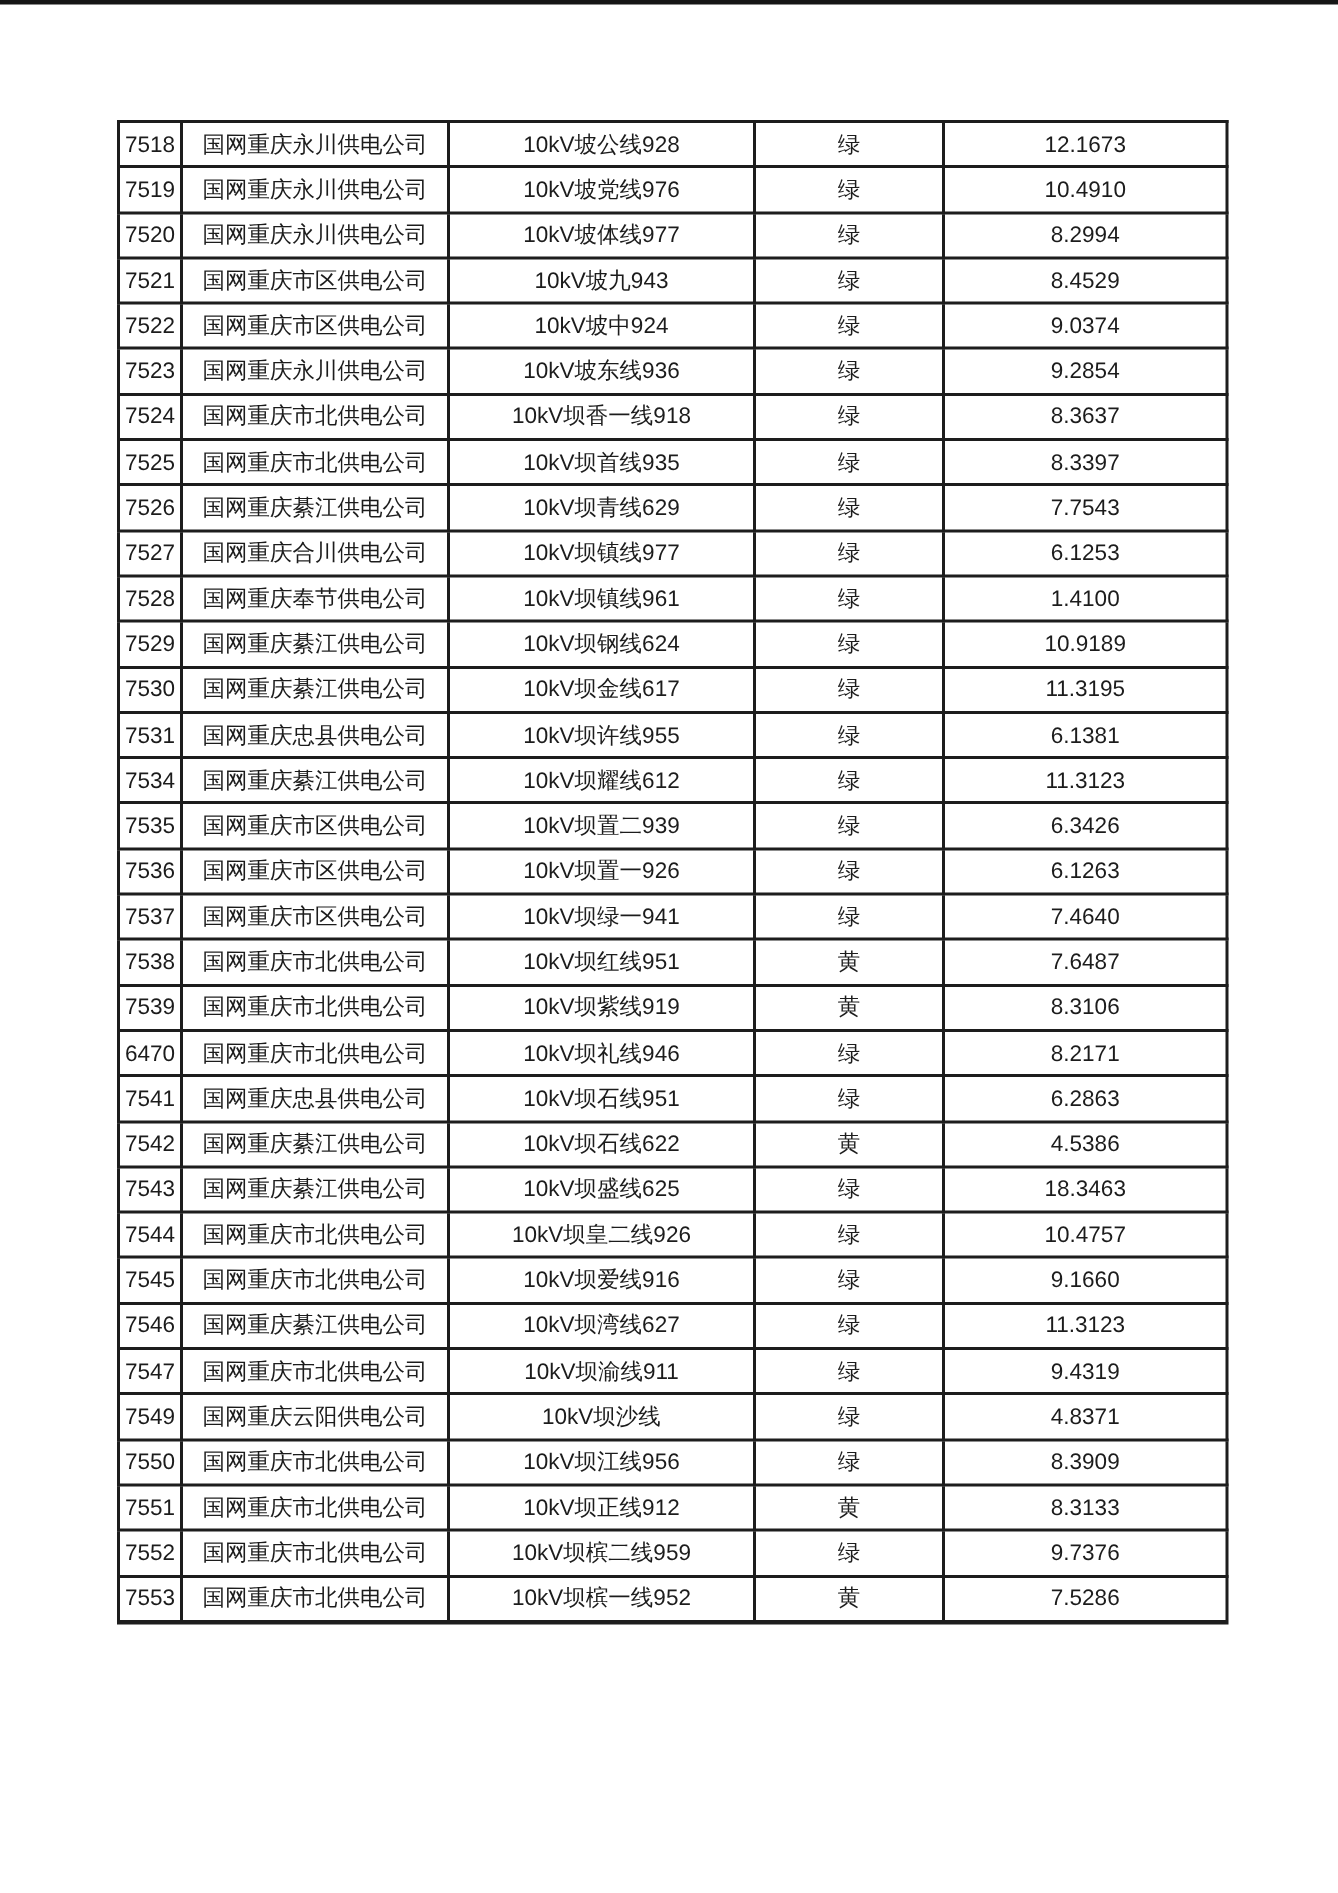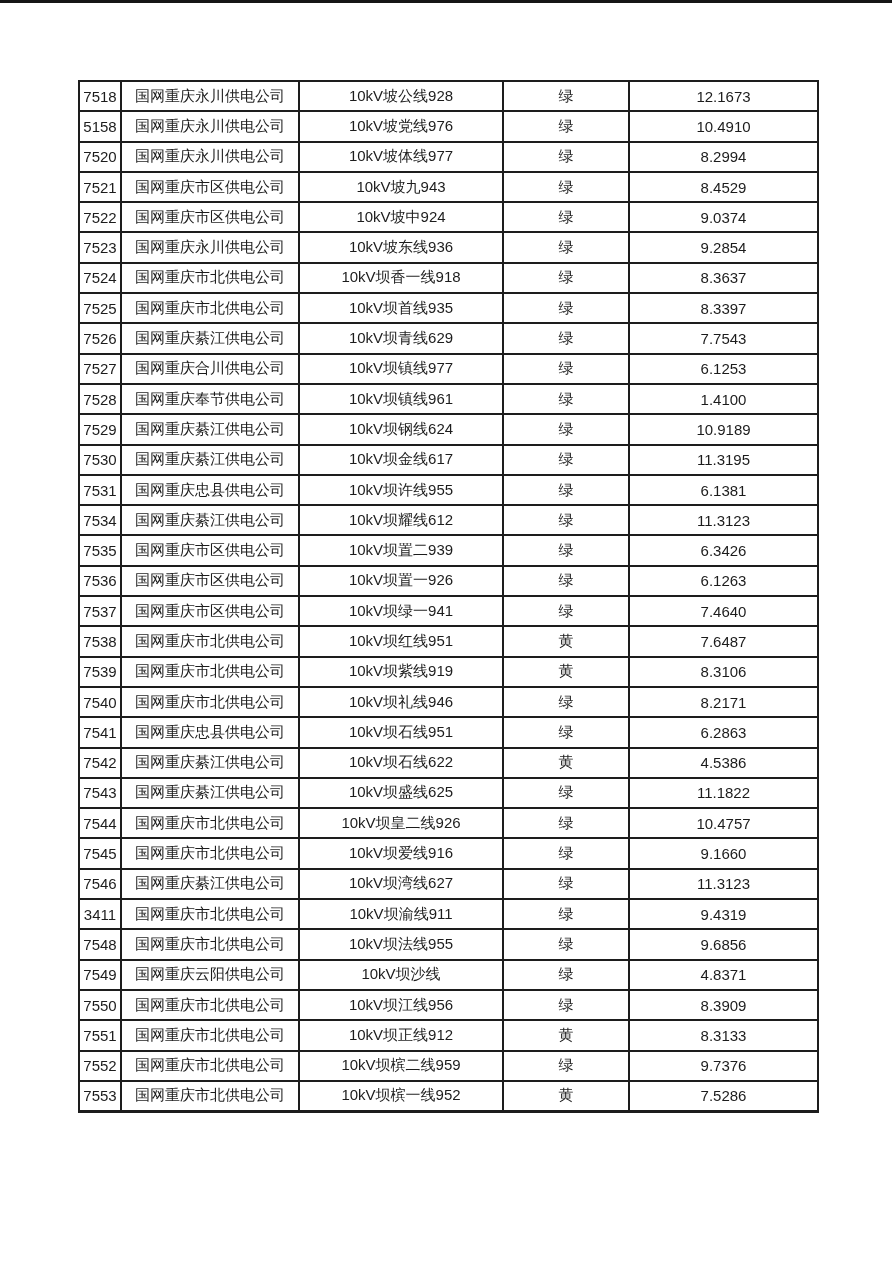--- a/index.html
+++ b/index.html
@@ -68,21 +68,21 @@
     </colgroup>
     <tbody>
         <tr>
           <td>7518</td>
           <td>国网重庆永川供电公司</td>
           <td>10kV坡公线928</td>
           <td>绿</td>
           <td>12.1673</td>
         </tr>
         <tr>
-          <td>5158</td>
+          <td>7519</td>
           <td>国网重庆永川供电公司</td>
           <td>10kV坡党线976</td>
           <td>绿</td>
           <td>10.4910</td>
         </tr>
         <tr>
           <td>7520</td>
           <td>国网重庆永川供电公司</td>
           <td>10kV坡体线977</td>
           <td>绿</td>
@@ -201,21 +201,21 @@
           <td>7.6487</td>
         </tr>
         <tr>
           <td>7539</td>
           <td>国网重庆市北供电公司</td>
           <td>10kV坝紫线919</td>
           <td>黄</td>
           <td>8.3106</td>
         </tr>
         <tr>
-          <td>7540</td>
+          <td>6470</td>
           <td>国网重庆市北供电公司</td>
           <td>10kV坝礼线946</td>
           <td>绿</td>
           <td>8.2171</td>
         </tr>
         <tr>
           <td>7541</td>
           <td>国网重庆忠县供电公司</td>
           <td>10kV坝石线951</td>
           <td>绿</td>
@@ -226,21 +226,21 @@
           <td>国网重庆綦江供电公司</td>
           <td>10kV坝石线622</td>
           <td>黄</td>
           <td>4.5386</td>
         </tr>
         <tr>
           <td>7543</td>
           <td>国网重庆綦江供电公司</td>
           <td>10kV坝盛线625</td>
           <td>绿</td>
-          <td>11.1822</td>
+          <td>18.3463</td>
         </tr>
         <tr>
           <td>7544</td>
           <td>国网重庆市北供电公司</td>
           <td>10kV坝皇二线926</td>
           <td>绿</td>
           <td>10.4757</td>
         </tr>
         <tr>
           <td>7545</td>
@@ -250,32 +250,25 @@
           <td>9.1660</td>
         </tr>
         <tr>
           <td>7546</td>
           <td>国网重庆綦江供电公司</td>
           <td>10kV坝湾线627</td>
           <td>绿</td>
           <td>11.3123</td>
         </tr>
         <tr>
-          <td>3411</td>
+          <td>7547</td>
           <td>国网重庆市北供电公司</td>
           <td>10kV坝渝线911</td>
           <td>绿</td>
           <td>9.4319</td>
-        </tr>
-        <tr>
-          <td>7548</td>
-          <td>国网重庆市北供电公司</td>
-          <td>10kV坝法线955</td>
-          <td>绿</td>
-          <td>9.6856</td>
         </tr>
         <tr>
           <td>7549</td>
           <td>国网重庆云阳供电公司</td>
           <td>10kV坝沙线</td>
           <td>绿</td>
           <td>4.8371</td>
         </tr>
         <tr>
           <td>7550</td>

